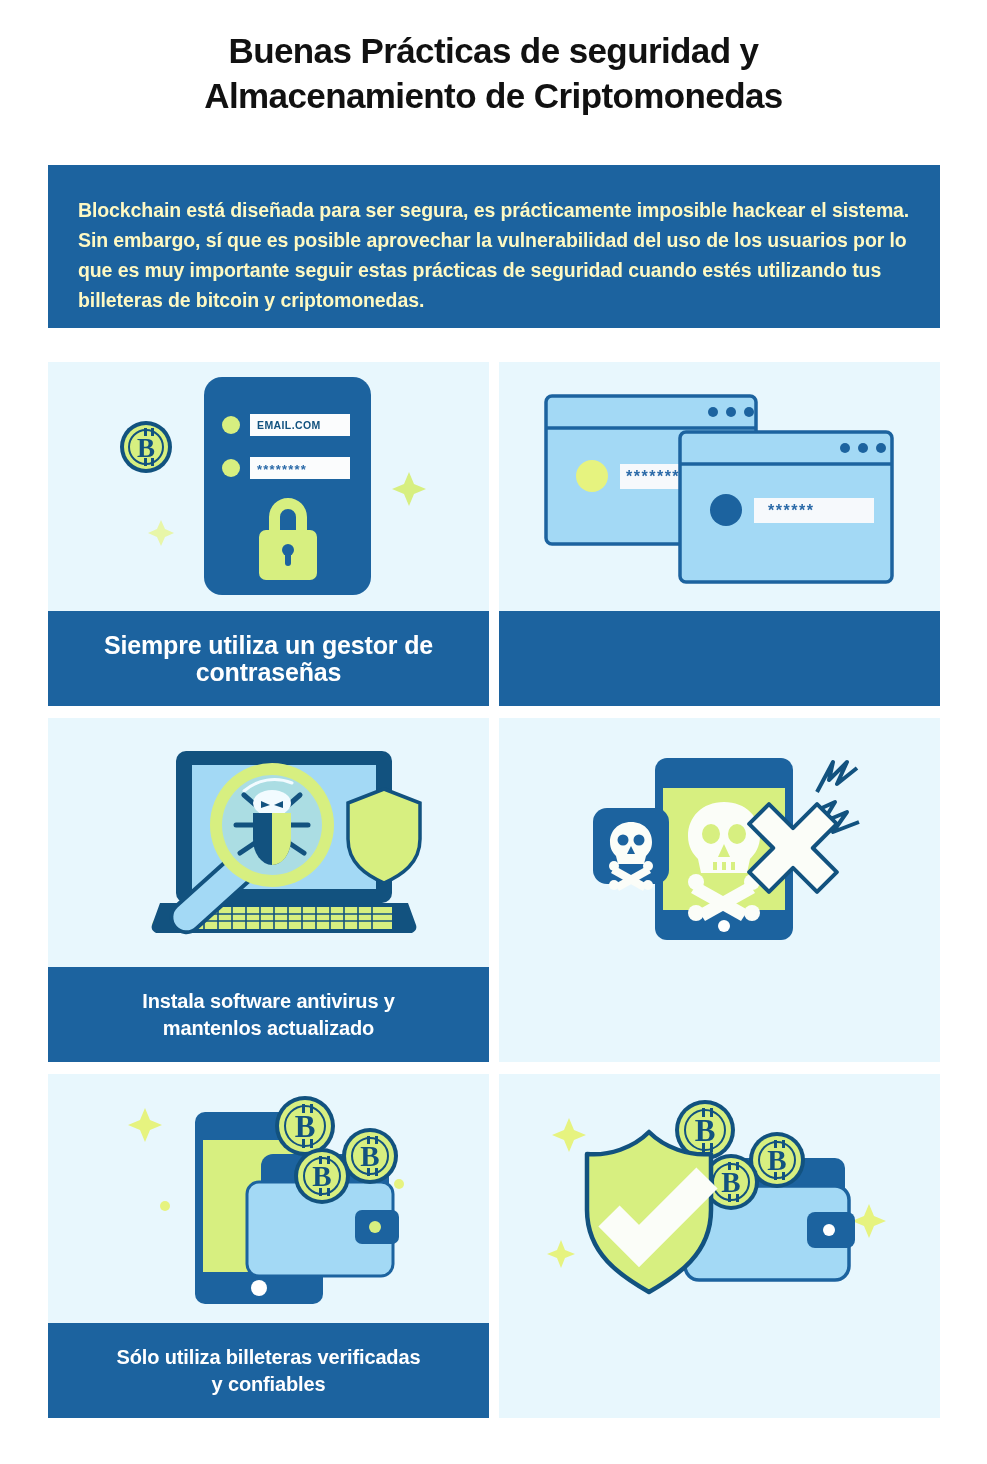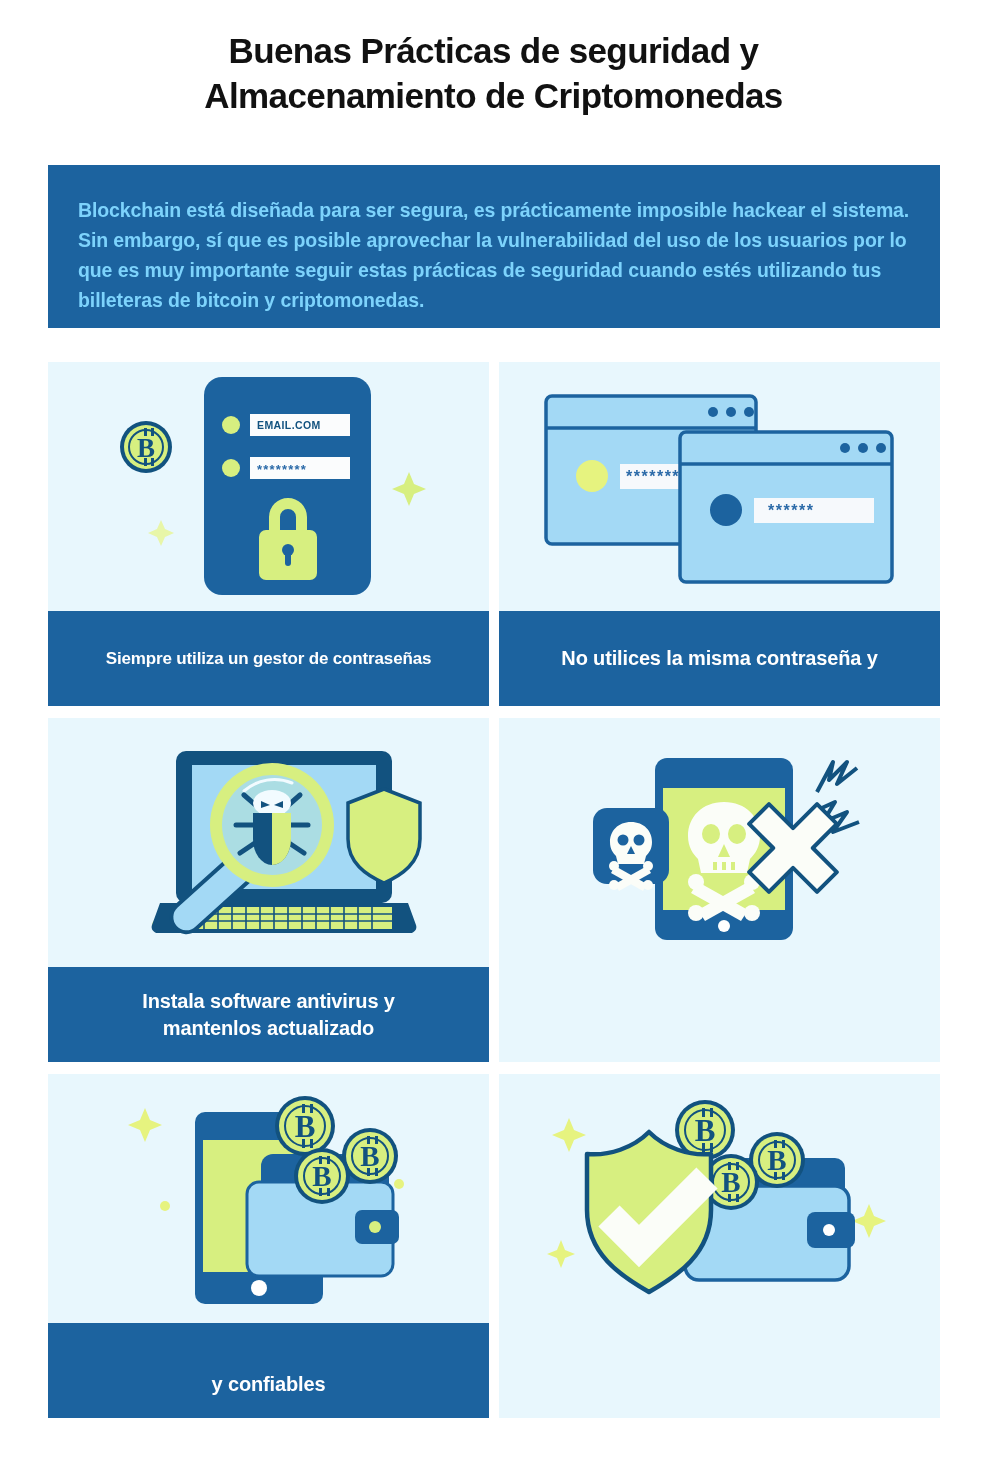--- a/index.html
+++ b/index.html
@@ -40,21 +40,21 @@
   .intro {
     position: absolute;
     left: 48px;
     top: 165px;
     width: 892px;
     height: 163px;
     background: #1c639f;
     padding: 30px 30px 0 30px;
   }
   .intro p {
-    color: #7dd3fc;
+    color: #fef9c3;
     font-size: 19.5px;
     line-height: 30px;
     font-weight: 600;
     letter-spacing: -0.1px;
   }
 
   
   .grid {
     position: absolute;
     left: 48px;
@@ -89,21 +89,21 @@
     left: 0;
     bottom: 0;
     width: 100%;
     height: 95px;
     background: #1c639f;
     color: #ffffff;
     display: flex;
     align-items: center;
     justify-content: center;
     text-align: center;
-    font-size: 17px;
+    font-size: 25px;
     line-height: 27px;
     font-weight: 600;
     letter-spacing: -0.15px;
     padding: 0 14px;
   }
   .caption.two-line { font-size: 20px; line-height: 27px; }
 </style>
 </head>
 <body>
 
@@ -173,21 +173,21 @@
           <circle cx="305" cy="64" r="5" fill="#1c639f"></circle>
           <circle cx="323" cy="64" r="5" fill="#1c639f"></circle>
           <circle cx="341" cy="64" r="5" fill="#1c639f"></circle>
           <circle cx="186" cy="126" r="16" fill="#1c639f"></circle>
           <rect x="214" y="114" width="120" height="25" fill="#f6f9fc"></rect>
           <text x="228" y="132" font-family="'Liberation Sans',sans-serif" font-size="16" font-weight="700" fill="#2b6aa8" letter-spacing="1.5">******</text>
         </svg>
       </div>
       <div class="caption two-line">
         <span>
-          <span>No utilices la misma contraseña y</span><br>
+          <br>
         </span>
       </div>
     </div>
 
     <div class="card">
       <div class="art">
         <svg width="330" height="220" viewBox="0 0 330 220">
 
           <rect x="48" y="186" width="258" height="12" rx="6" fill="#d7ef80"></rect>
 
@@ -349,21 +349,21 @@
             <text x="223" y="102" font-family="'Liberation Serif',serif" font-size="29" font-weight="700" fill="#12527f" text-anchor="middle">B</text>
             <rect x="220" y="72" width="3" height="8" fill="#12527f"></rect>
               <rect x="228" y="72" width="3" height="8" fill="#12527f"></rect>
             <rect x="220" y="104" width="3" height="8" fill="#12527f"></rect>
               <rect x="228" y="104" width="3" height="8" fill="#12527f"></rect>
           </g>
         </svg>
       </div>
       <div class="caption two-line">
         <span>
-          <br>
+          <span>Sólo utiliza billeteras verificadas</span><br>
           <span>y confiables</span>
         </span>
       </div>
     </div>
 
     <div class="card">
       <div class="art">
         <svg width="350" height="225" viewBox="0 0 350 225">
 
           <path d="M24 32 l5 12 12 5 -12 5 -5 12 -5 -12 -12 -5 12 -5 z" fill="#e6f37f"></path>

